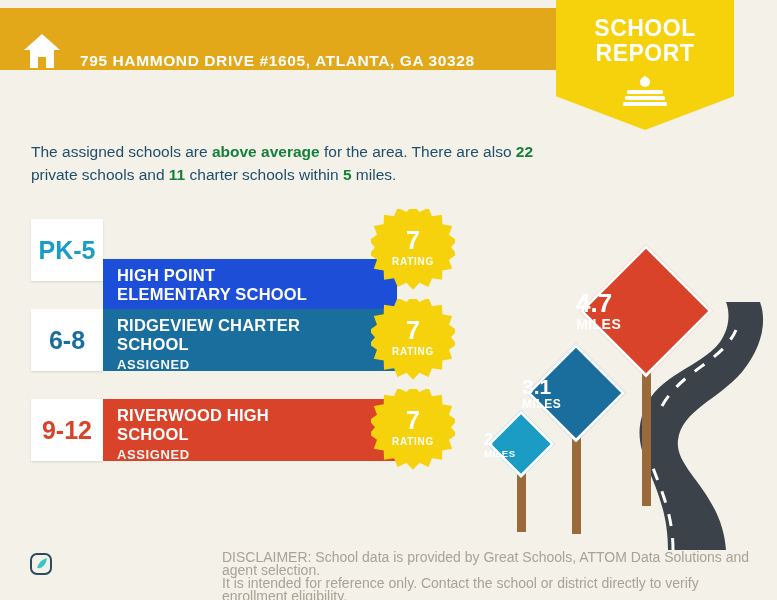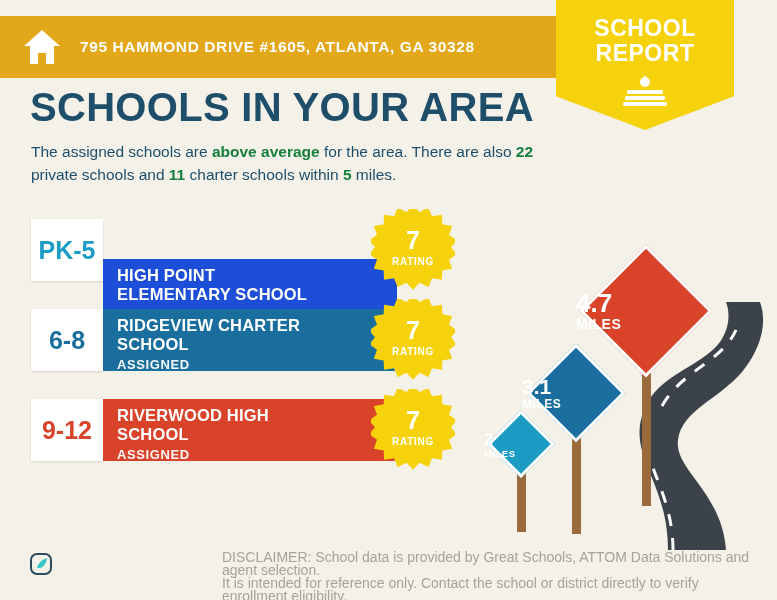--- a/index.html
+++ b/index.html
@@ -18,26 +18,26 @@
     position: relative;
     width: 777px;
     height: 600px;
     background: #f4f1e8;
     overflow: hidden;
   }
 
   
   .header {
     position: absolute;
-    top: 16px; left: 0;
+    top: 8px; left: 0;
     width: 638px;
     height: 62px;
     background: #e3a71a;
     display: flex;
-    align-items: center;
+    align-items: flex-end;
   }
   .home-icon {
     margin-left: 22px;
     width: 40px;
     height: 38px;
     flex: none;
   }
   .address {
     margin-left: 18px;
     color: #ffffff;
@@ -270,21 +270,20 @@
       <svg width="44" height="30" viewBox="0 0 44 30">
         <circle cx="22" cy="6" r="5" fill="#ffffff"></circle>
         <rect x="21" y="0" width="2" height="4" fill="#ffffff"></rect>
         <rect x="4" y="14" width="36" height="4" rx="1.5" fill="#ffffff"></rect>
         <rect x="2" y="20" width="40" height="4" rx="1.5" fill="#ffffff"></rect>
         <rect x="0" y="26" width="44" height="4" rx="1.5" fill="#ffffff"></rect>
       </svg>
     </div>
   </div>
 
-  <div class="title">SCHOOLS IN YOUR AREA</div>
   <div class="subtitle">
     <span>The assigned schools are </span><b>above average</b><span> for the area. There are also </span><b>22</b><span> private schools and </span><b>11</b><span> charter schools within </span><b>5</b><span> miles.</span>
   </div>
 
   <div class="row row1 teal">
     <div class="grade">PK-5</div>
     <div class="bar">
       <div class="name">
         <div>HIGH POINT</div>
         <div>ELEMENTARY SCHOOL</div>

